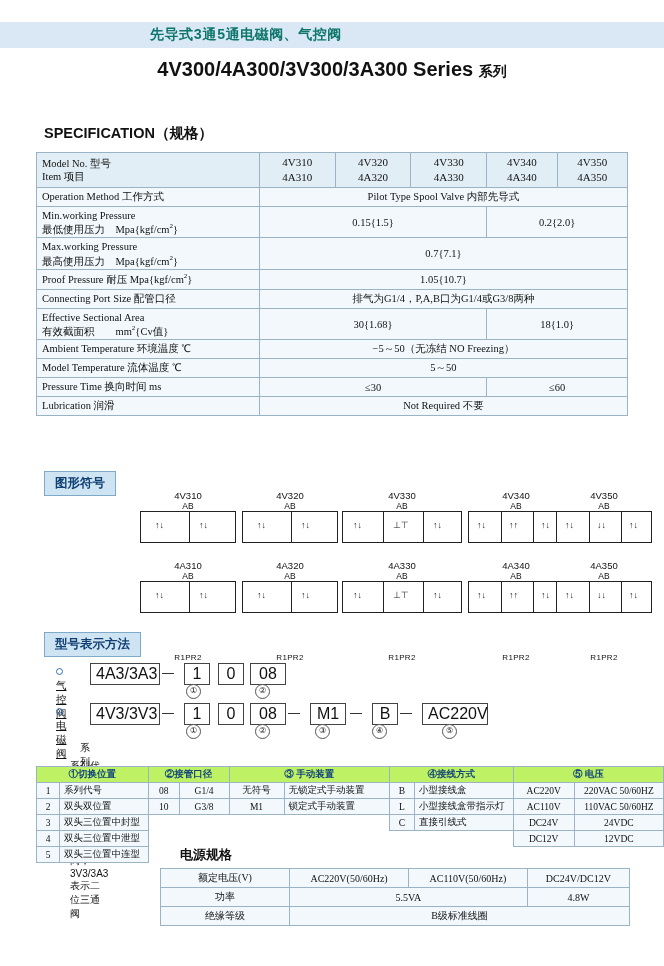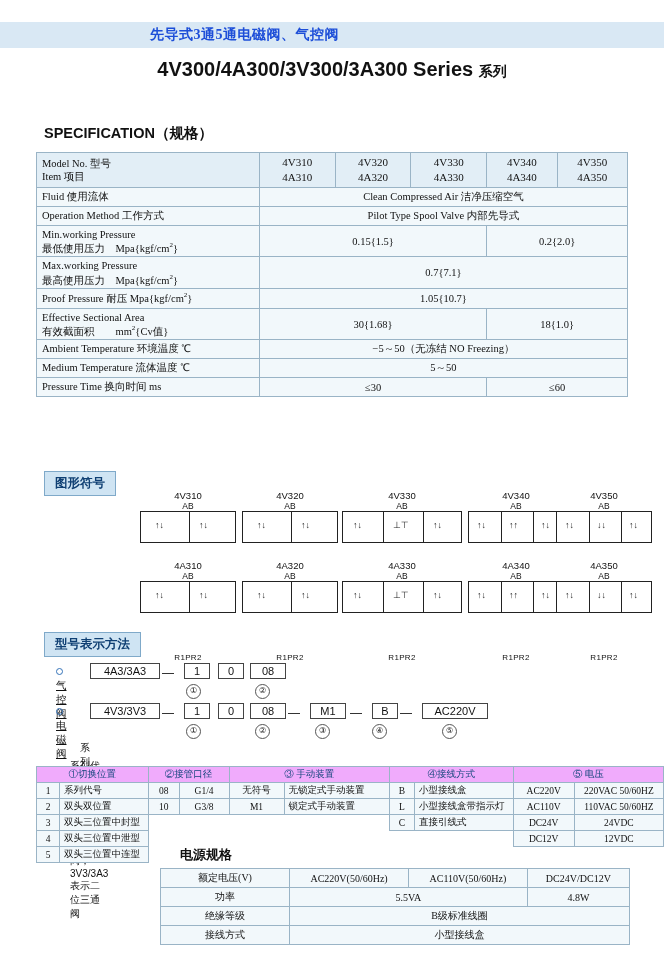--- a/index.html
+++ b/index.html
@@ -12,22 +12,22 @@
   }
   .page{position:relative;width:664px;height:966px;}
 
   
   .hdr-bar{
     position:absolute;left:0;top:22px;width:664px;height:26px;
     background:#d9e8f4;
   }
   .hdr-title{
     position:absolute;left:150px;top:26px;
-    font-family:Liberation Serif, serif;
-    font-size:14px;color:#1d4ed8;font-weight:bold;letter-spacing:.5px;
+    font-family:Liberation Mono, monospace;
+    font-size:14px;color:#0f766e;font-weight:bold;letter-spacing:.5px;
   }
   .hdr-series{
     position:absolute;left:0;top:58px;width:664px;text-align:center;
     font-family:"Liberation Sans", sans-serif;
     font-size:20px;font-weight:bold;color:#111;
   }
   .hdr-series .small{font-size:14px;font-weight:bold;}
 
   
   .spec-title{
@@ -75,39 +75,39 @@
   .sym-box .arrow{position:absolute;font-size:9px;line-height:9px;color:#222;}
 
   
   .mc{position:absolute;left:44px;top:665px;font-size:11px;}
   .mc-row{position:relative;height:30px;font-family:"Liberation Sans", sans-serif;}
   .mc-lbl{position:absolute;left:12px;top:2px;font-size:10.5px;color:#111;text-decoration:underline;}
   .mc-bullet{display:inline-block;width:5px;height:5px;border:1px solid #3573b9;border-radius:50%;margin-right:3px;vertical-align:2px;}
   .mc-box{
     position:absolute;top:-2px;
     border:1px solid #444;background:#fff;
-    font-size:11px;padding:1px 5px;text-align:center;
+    font-size:16px;padding:1px 5px;text-align:center;
     font-family:"Liberation Sans", sans-serif;
   }
   .mc-dash{position:absolute;top:1px;font-size:12px;}
   .mc-num{
     position:absolute;top:19px;
     width:13px;height:13px;border:1px solid #555;border-radius:50%;
     font-size:8px;line-height:12px;text-align:center;background:#fff;
   }
   .mc-note{position:absolute;font-size:10px;}
   .mc-note2{position:absolute;font-size:10px;}
 
   
   .opt-tbl{
     position:absolute;left:36px;top:766px;
     font-size:9.5px;border-collapse:collapse;
   }
   .opt-tbl td{border:1px solid #9ab4c6;padding:1px 4px;background:#f2f8fb;}
-  .opt-tbl td.h{background:#f0abfc;text-align:center;font-weight:normal;color:#14467d;}
+  .opt-tbl td.h{background:#bef264;text-align:center;font-weight:bold;color:#14467d;}
   .opt-tbl td.c{text-align:center;}
 
   
   .pw-title{
     position:absolute;left:180px;top:846px;
     font-family:"Liberation Sans", sans-serif;
     font-size:13px;font-weight:bold;
   }
   .pw-tbl{
     position:absolute;left:160px;top:868px;width:470px;
@@ -153,24 +153,20 @@
         <div>4V340</div>
         <div>4A340</div>
       </td>
       <td class="hdr modelcell" style="width:55px">
         <div>4V350</div>
         <div>4A350</div>
       </td>
     </tr>
 
     <tr>
-      <td class="lbl">Fluid 使用流体</td>
-      <td class="ctr" colspan="5">Clean Compressed Air  洁净压缩空气</td>
-    </tr>
-    <tr>
       <td class="lbl">Operation Method 工作方式</td>
       <td class="ctr" colspan="5">Pilot Type Spool Valve 内部先导式</td>
     </tr>
     <tr>
       <td class="lbl twoline">
         <div>Min.working Pressure</div>
         <div>最低使用压力　Mpa{kgf/cm<span class="sup">2</span>}</div>
       </td>
       <td class="ctr" colspan="3">0.15{1.5}</td>
       <td class="ctr" colspan="2">0.2{2.0}</td>
@@ -180,39 +176,47 @@
         <div>Max.working Pressure</div>
         <div>最高使用压力　Mpa{kgf/cm<span class="sup">2</span>}</div>
       </td>
       <td class="ctr" colspan="5">0.7{7.1}</td>
     </tr>
     <tr>
       <td class="lbl">Proof Pressure 耐压  Mpa{kgf/cm<span class="sup">2</span>}</td>
       <td class="ctr" colspan="5">1.05{10.7}</td>
     </tr>
     <tr>
+      <td class="lbl">Connecting Port Size 配管口径</td>
+      <td class="ctr" colspan="5">排气为G1/4，P,A,B口为G1/4或G3/8两种</td>
+    </tr>
+    <tr>
       <td class="lbl twoline">
         <div>Effective Sectional Area</div>
         <div>有效截面积　　mm<span class="sup">2</span>{Cv值}</div>
       </td>
       <td class="ctr" colspan="3">30{1.68}</td>
       <td class="ctr" colspan="2">18{1.0}</td>
     </tr>
     <tr>
       <td class="lbl">Ambient Temperature 环境温度    ℃</td>
       <td class="ctr" colspan="5">−5～50（无冻结 NO Freezing）</td>
     </tr>
     <tr>
-      <td class="lbl">Medium Temperature 流体温度    ℃</td>
+      <td class="lbl">Model Temperature 流体温度    ℃</td>
       <td class="ctr" colspan="5">5～50</td>
     </tr>
     <tr>
       <td class="lbl">Pressure Time 换向时间        ms</td>
       <td class="ctr" colspan="3">≤30</td>
       <td class="ctr" colspan="2">≤60</td>
+    </tr>
+    <tr>
+      <td class="lbl">Lubrication 润滑</td>
+      <td class="ctr" colspan="5">Not Required  不要</td>
     </tr>
   </tbody>
     </table>
 
   <div class="blue-tag" id="tag-symbol">图形符号</div>
 
   <div class="sym-wrap">
 
     <div class="sym-col" style="left:104px;top:6px;width:96px;">
       <div class="sym-name">4V310</div>
@@ -456,20 +460,16 @@
     </tr>
     <tr>
       <td class="l">功率</td>
       <td colspan="2">5.5VA</td>
       <td>4.8W</td>
     </tr>
     <tr>
       <td class="l">绝缘等级</td>
       <td colspan="3">B级标准线圈</td>
     </tr>
-    <tr>
-      <td class="l">接线方式</td>
-      <td colspan="3">小型接线盒</td>
-    </tr>
   </tbody>
     </table>
 
 </div>
 
 </body></html>

